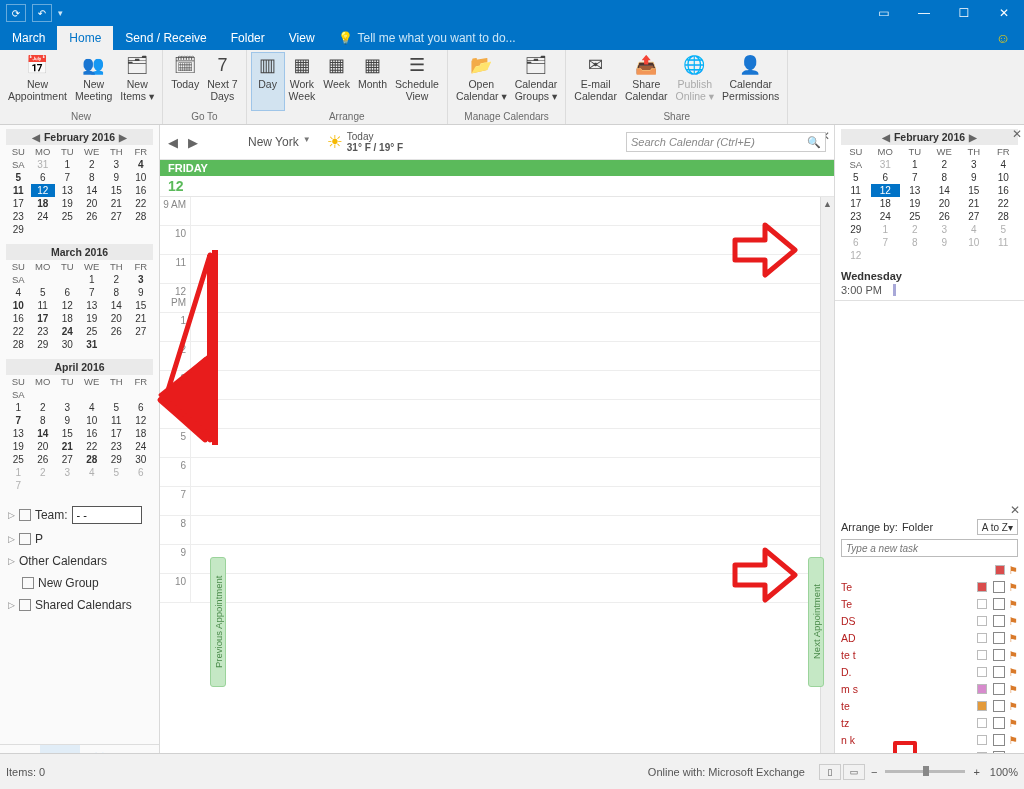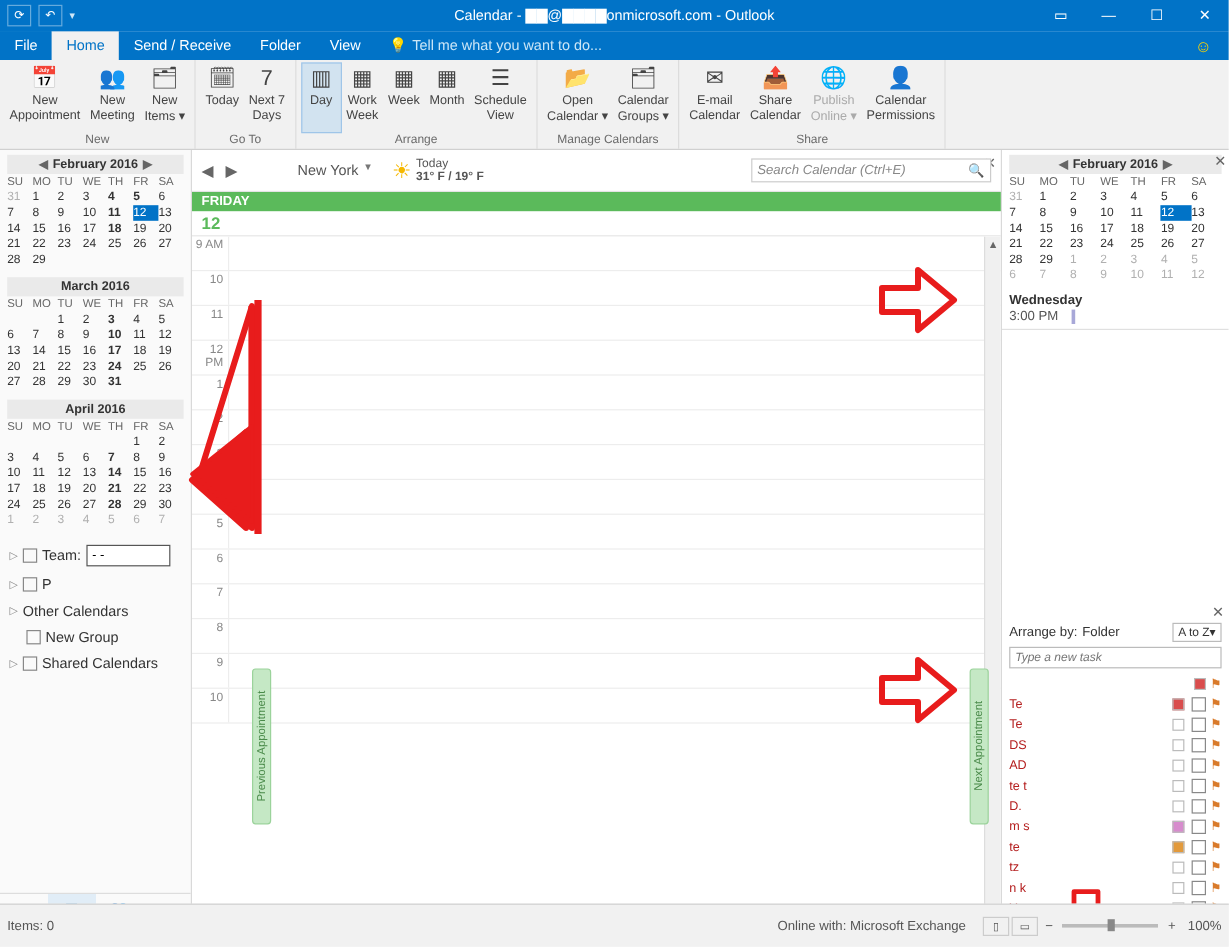--- a/index.html
+++ b/index.html
@@ -36,21 +36,21 @@
 
 .body { display: flex; height: calc(789px - 26px - 24px - 75px - 20px); position: relative; }
 .left-pane { width: 160px; border-right: 1px solid #d9d9d9; display: flex; flex-direction: column; overflow: hidden; background:#fafafa; }
 .main-pane { flex: 1; display: flex; flex-direction: column; position: relative; }
 .right-pane { width: 190px; border-left: 1px solid #d9d9d9; display: flex; flex-direction: column; overflow: hidden; background:#fff; }
 
 
 .mini-cal { padding: 4px 6px; font-size: 10.5px; }
 .mini-cal .hdr { display: flex; align-items: center; justify-content: center; gap: 4px; font-weight: 600; padding: 2px 0; background: #eaeaea; }
 .mini-cal .nav { cursor: pointer; color: #666; font-size: 10px; }
-.mini-grid { display: grid; grid-template-columns: repeat(7, 1fr); }
+.mini-grid { display: grid; grid-template-columns: repeat(6, 1fr); text-align: center; }
 .mini-grid .dow { color: #666; font-size: 9.5px; padding: 1px 0; }
 .mini-grid .d { font-size: 10px; padding: 1px 0; }
 .mini-grid .d.other { color: #b0b0b0; }
 .mini-grid .d.bold { font-weight: 700; }
 .mini-grid .d.sel { background: #0173c7; color: #fff; }
 
 
 .cal-list { padding: 6px 8px; font-size: 12px; color: #333; }
 .cal-list .row { display: flex; align-items: center; gap: 4px; padding: 4px 0; }
 .tri { color: #888; font-size: 9px; }
@@ -125,31 +125,30 @@
 </style>
 </head>
 <body>
 
 <div class="title-bar">
   <div class="qat">
     <div class="qat-btn">⟳</div>
     <div class="qat-btn">↶</div>
     <div style="color:#cfe7f7;font-size:9px;display:flex;align-items:center">▾</div>
   </div>
-  <div class="title">Calendar - ▇▇@▇▇▇▇onmicrosoft.com - Outlook</div>
   <div class="win-ctrls">
     <div class="win-btn">▭</div>
     <div class="win-btn">—</div>
     <div class="win-btn">☐</div>
     <div class="win-btn">✕</div>
   </div>
 </div>
 
 <div class="menu-tabs">
-  <div class="tab file">File</div>
+  <div class="tab file">March</div>
   <div class="tab active">Home</div>
   <div class="tab">Send / Receive</div>
   <div class="tab">Folder</div>
   <div class="tab">View</div>
   <div class="tab tell-me">
     <span>💡</span>
     <span>Tell me what you want to do...</span>
   </div>
   <div class="smiley">☺</div>
 </div>

